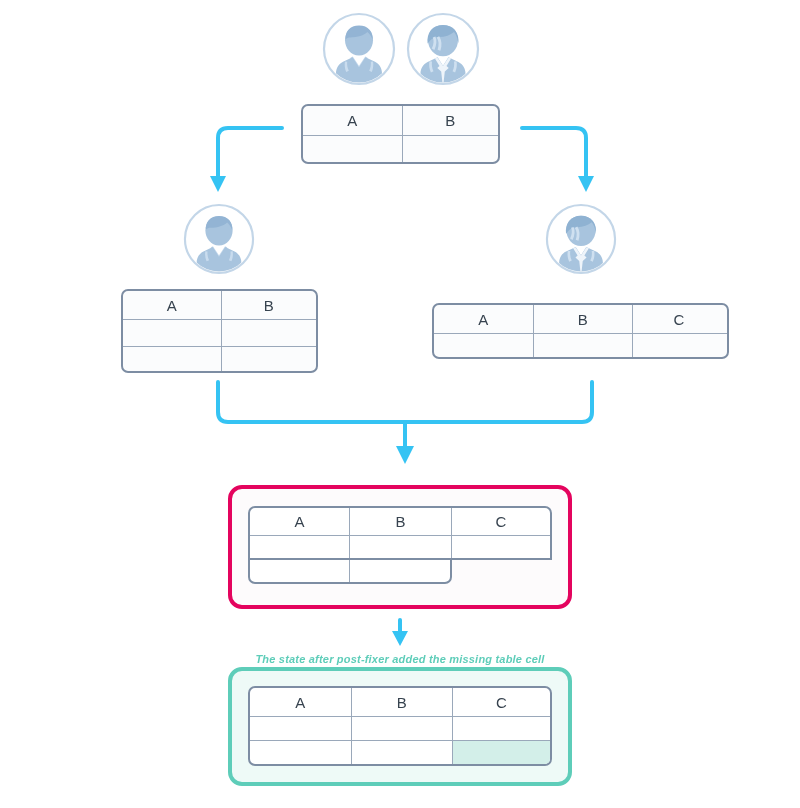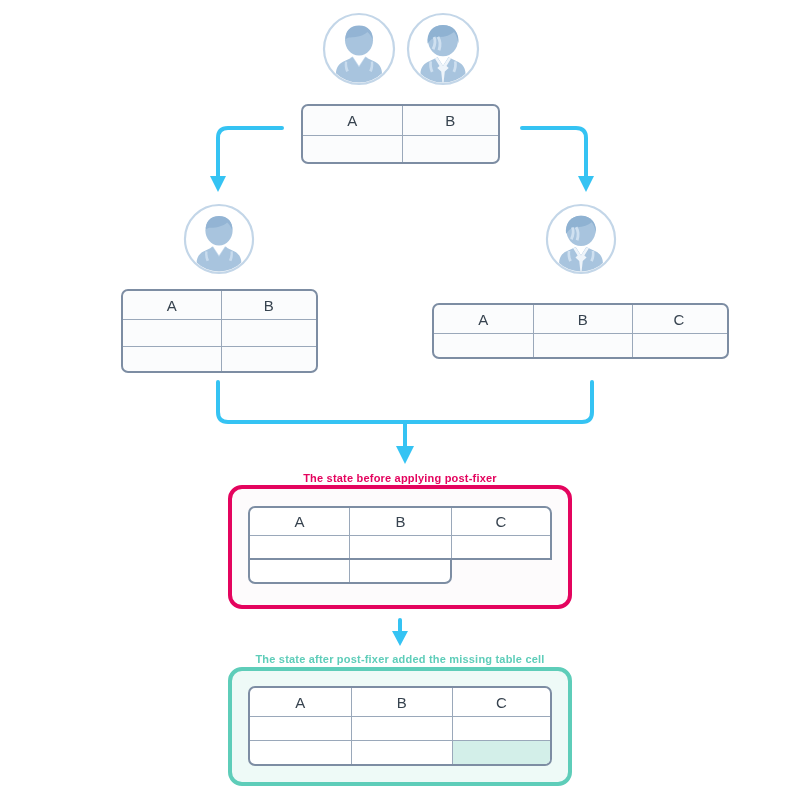--- a/index.html
+++ b/index.html
@@ -51,21 +51,21 @@
 
   
   .callout{position:absolute;box-sizing:border-box;border-radius:14px;}
   .callout.before{border:4px solid #e4045e;background:#fdfbfc;}
   .callout.after{border:4px solid #5ecdb9;background:#eefaf7;}
   .caption{
     position:absolute;text-align:center;width:100%;
     font-size:11px;font-weight:bold;letter-spacing:.2px;
   }
   .caption.before{color:#e4045e;}
-  .caption.after{color:#5ecdb9;}
+  .caption.after{color:#5ecdb9;font-style:italic;}
 
   .hl{background:#d3efe9 !important;}
 
   
   .arrow{position:absolute;}
   .arrow svg{display:block;overflow:visible;}
 </style>
 </head>
 <body>
 
@@ -191,21 +191,20 @@
   </div>
 
   <div class="arrow" style="left:210px;top:378px;">
     <svg width="390" height="90">
       <path d="M8 4 V34 Q8 44 18 44 H372 Q382 44 382 34 V4" fill="none" stroke="#35c3f3" stroke-width="4" stroke-linecap="round" stroke-linejoin="round"></path>
       <path d="M195 44 V72" fill="none" stroke="#35c3f3" stroke-width="4" stroke-linecap="round"></path>
       <path d="M195 86 L186 68 H204 Z" fill="#35c3f3"></path>
     </svg>
   </div>
 
-  <div class="caption before" style="left:0;top:472px;">The state before applying post-fixer</div>
 
   <div class="callout before" style="left:228px;top:485px;width:344px;height:124px;"></div>
 
   <div class="brk" style="left:248px;top:506px;width:304px;height:78px;">
 
     <div class="seg" style="left:0;top:0;width:304px;height:54px;border-radius:7px 7px 0 0;"></div>
 
     <div class="seg" style="left:0;top:52px;width:204px;height:26px;border-radius:0 0 7px 7px;"></div>
 
     <div class="line" style="left:2px;top:29px;width:300px;height:1px;"></div>

